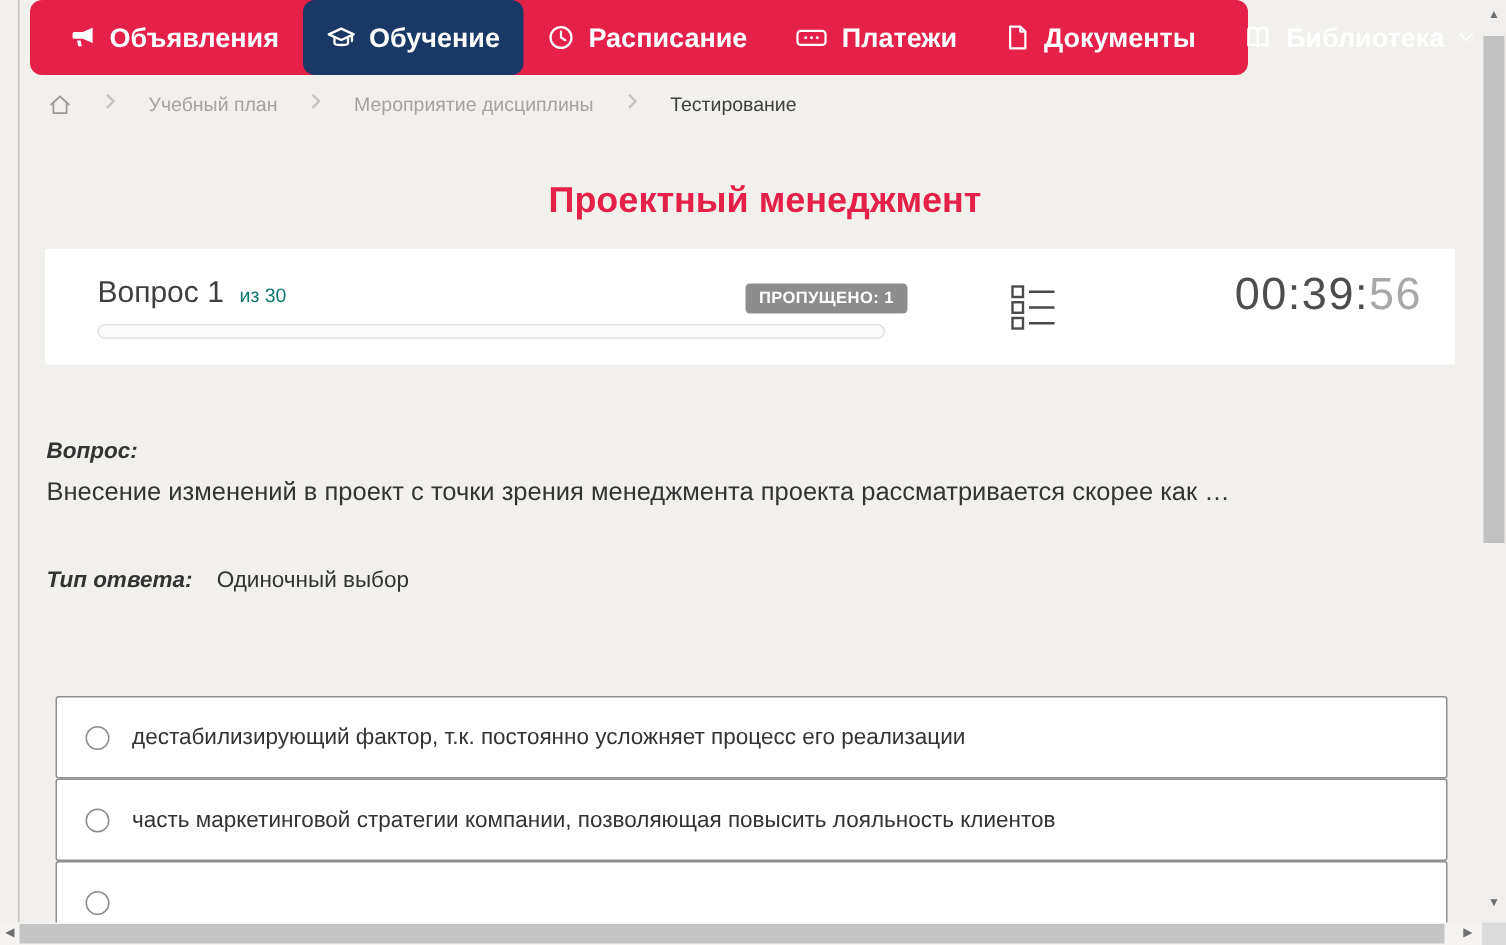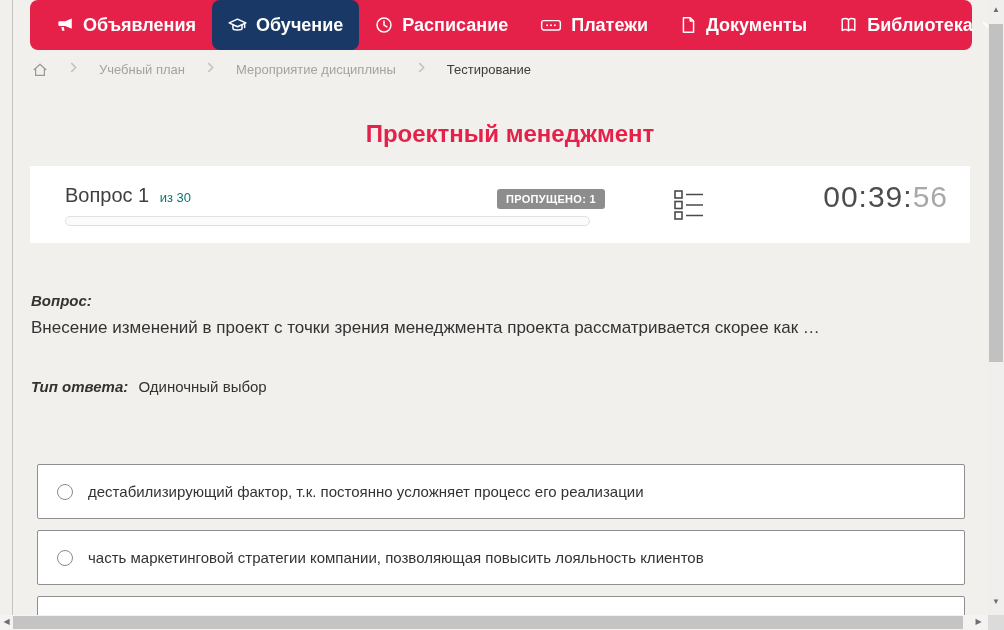--- a/index.html
+++ b/index.html
@@ -1,21 +1,21 @@
 <!DOCTYPE html>
 <html><head>
 <meta charset="utf-8">
 <style>
   html,body{margin:0;padding:0;}
   .page{position:relative;width:1004px;height:630px;overflow:hidden;background:#f2f0ec;
         font-family:"Liberation Sans",sans-serif;color:#3d3d3d;}
   .vline{position:absolute;left:12px;top:0;width:1px;height:615px;background:#c6c4c0;}
 
   
-  .navbar{position:absolute;left:30px;top:0;width:942px;height:50px;background:#e5214a;
+  .navbar{position:absolute;left:20px;top:0;width:812px;height:50px;background:#e5214a;
           border-radius:8px;display:flex;align-items:stretch;justify-content:space-between;
           padding:0 10px;box-sizing:border-box;}
   .nav-item{display:flex;align-items:center;gap:9px;padding:0 16px;color:#ffffff;
             font-size:18px;font-weight:bold;white-space:nowrap;cursor:pointer;border-radius:8px;}
   .nav-item.active{background:#1a3866;}
   .nav-item svg{display:block;}
 
   
   .breadcrumb{position:absolute;left:32px;top:62px;display:flex;gap:22px;
               font-size:13px;color:#a5a3a0;}
@@ -41,26 +41,26 @@
            letter-spacing:1px;white-space:nowrap;}
   .q-timer .t-main{color:#4d4d4d;}
   .q-timer .t-sec{color:#a8a8a8;}
 
   
   .q-label{position:absolute;left:31px;top:292px;font-size:15px;font-weight:bold;
            font-style:italic;color:#333;margin:0;}
   .q-text{position:absolute;left:31px;top:318px;width:900px;font-size:17px;color:#333;margin:0;}
   .q-type{position:absolute;left:31px;top:378px;font-size:15px;color:#333;margin:0;}
   .q-type .t-label{font-weight:bold;font-style:italic;}
-  .q-type .t-value{margin-left:6px;}
+  .q-type .t-value{margin-left:12px;}
 
   
   .options{position:absolute;left:37px;top:464px;width:928px;}
   .option{box-sizing:border-box;width:928px;height:55px;background:#ffffff;
-          border:1px solid #8f8f8f;border-radius:2px;margin-bottom:11px;
+          border:1px solid #8f8f8f;border-radius:2px;margin-bottom:0;
           display:flex;align-items:center;padding-left:19px;cursor:pointer;}
   .radio{width:14px;height:14px;border:1px solid #8a8a8a;border-radius:50%;
          background:#fff;flex:0 0 auto;}
   .opt-text{margin-left:15px;font-size:15px;color:#333;}
 
   
   .v-scroll{position:absolute;right:0;top:0;width:16px;height:615px;background:#f0efed;}
   .v-thumb{position:absolute;left:1px;top:24px;width:14px;height:338px;background:#c1c1c1;}
   .scroll-arrow{position:absolute;font-size:8px;color:#6e6e6e;width:16px;text-align:center;
                 line-height:16px;cursor:pointer;user-select:none;}

